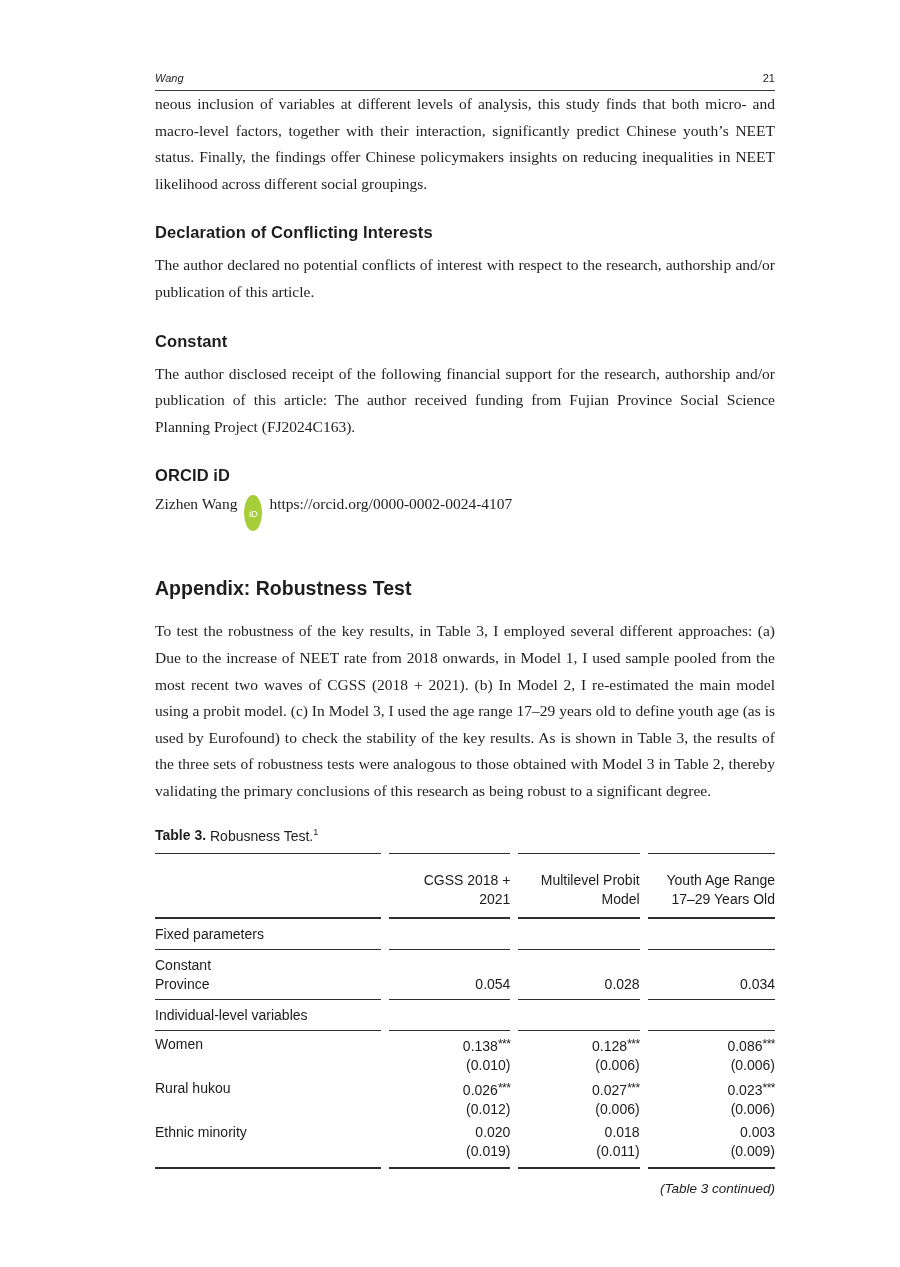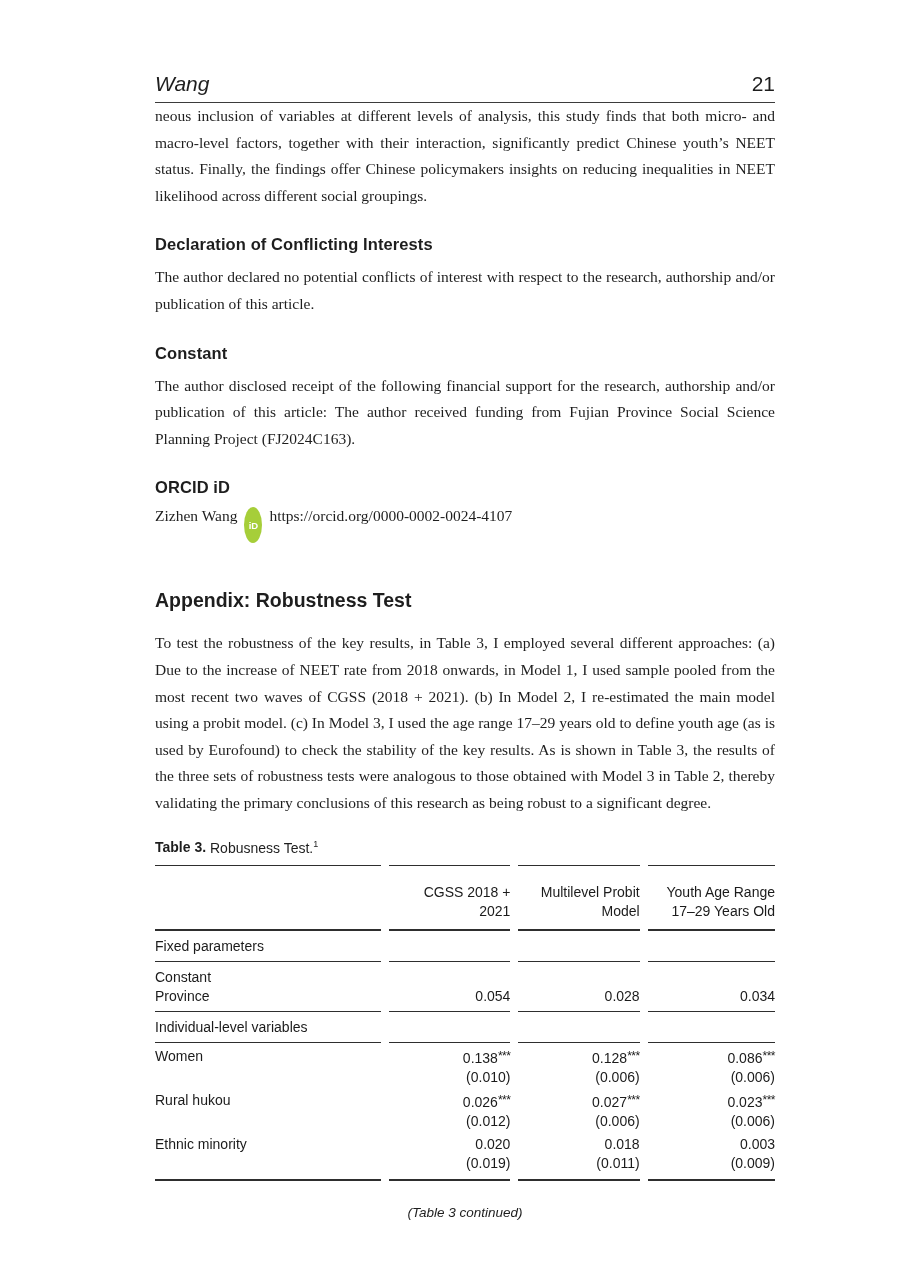--- a/index.html
+++ b/index.html
@@ -7,21 +7,21 @@
     width: 900px; height: 1267px; overflow: hidden;
     color: #1e1e1e;
     font-family: "Liberation Serif", serif;
   }
   .page { padding: 72px 125px 0 155px; }
 
   
   .running-head {
     display: flex; justify-content: space-between; align-items: flex-start;
     font-family: "Liberation Sans", sans-serif;
-    font-size: 21px;
+    font-size: 11px;
     padding-bottom: 6px;
     border-bottom: 1.5px solid #3b3b3b;
   }
   .running-head .author { font-style: italic; }
   .running-head .pageno { font-style: normal; }
 
   
   p.body {
     font-size: 15.5px; line-height: 26.6px; text-align: justify;
     margin: 0;
@@ -43,21 +43,21 @@
   
   .orcid-line {
     display: flex; align-items: flex-start; gap: 7px;
     font-size: 15.5px; margin-top: 4px;
   }
   .orcid-badge {
     display: inline-flex; align-items: center; justify-content: center;
     width: 18px; height: 36px; border-radius: 50%;
     background: #A6CE39; color: #ffffff;
     font-family: "Liberation Sans", sans-serif;
-    font-size: 9.5px; font-weight: bold;
+    font-size: 9.5px; font-weight: normal;
     flex: 0 0 auto;
   }
   .orcid-link { color: #1e1e1e; text-decoration: none; }
 
   
   .table-caption {
     font-family: "Liberation Sans", sans-serif;
     font-size: 14px; margin-top: 22px;
   }
   .table-caption .cap-label { font-weight: bold; margin-top: 19px; }
@@ -84,21 +84,21 @@
   tr.sec-row td { padding-top: 6px; padding-bottom: 5px; border-bottom: 1px solid #2e2e2e; margin-top: 10px; }
   tr.pad-top td { padding-top: 6px; }
   tr.rule-b td { padding-bottom: 5px; border-bottom: 1px solid #2e2e2e; }
   tr.rule-b2 td { padding-bottom: 6px; border-bottom: 2px solid #2e2e2e; }
   tr.var-row td { padding-top: 4px; }
   .stars { font-size: 12px; vertical-align: 3px; letter-spacing: -0.5px; }
 
   .continued-note {
     font-family: "Liberation Sans", sans-serif;
     font-style: italic; font-size: 13.5px;
-    text-align: center; margin-top: 24px;
+    text-align: right; margin-top: 12px;
   }
 </style>
 </head>
 <body>
 
 <div class="page">
 
   <div class="running-head">
     <span class="author">Wang</span>
     <span class="pageno">21</span>

